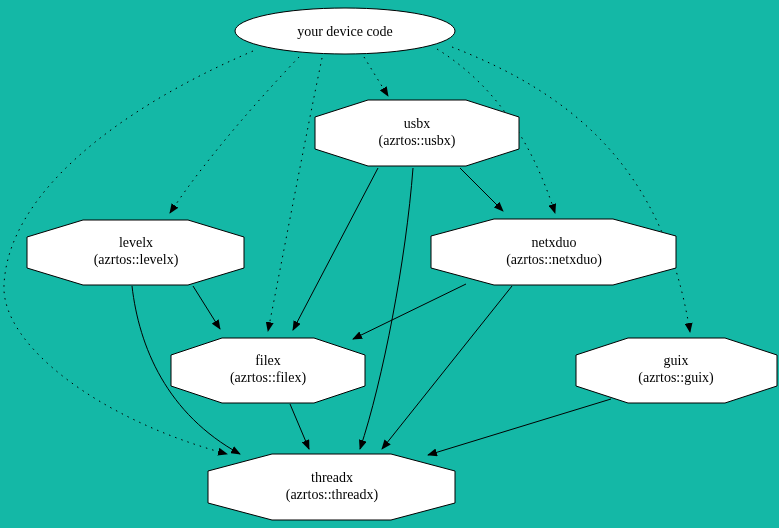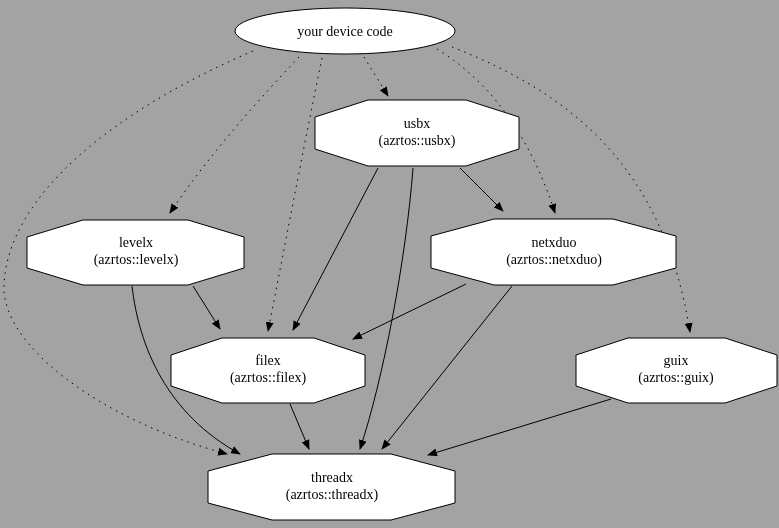--- a/index.html
+++ b/index.html
@@ -5,21 +5,21 @@
   html, body {
     margin: 0;
     padding: 0;
     background: #ffffff;
     font-family: "Liberation Serif", serif;
   }
   .canvas {
     position: relative;
     width: 779px;
     height: 528px;
-    background: #a3a3a3;
+    background: #14b8a6;
     overflow: hidden;
   }
   svg { display: block; }
   .node-shape {
     fill: #ffffff;
     stroke: #000000;
     stroke-width: 1;
   }
   .node-label {
     fill: #000000;

